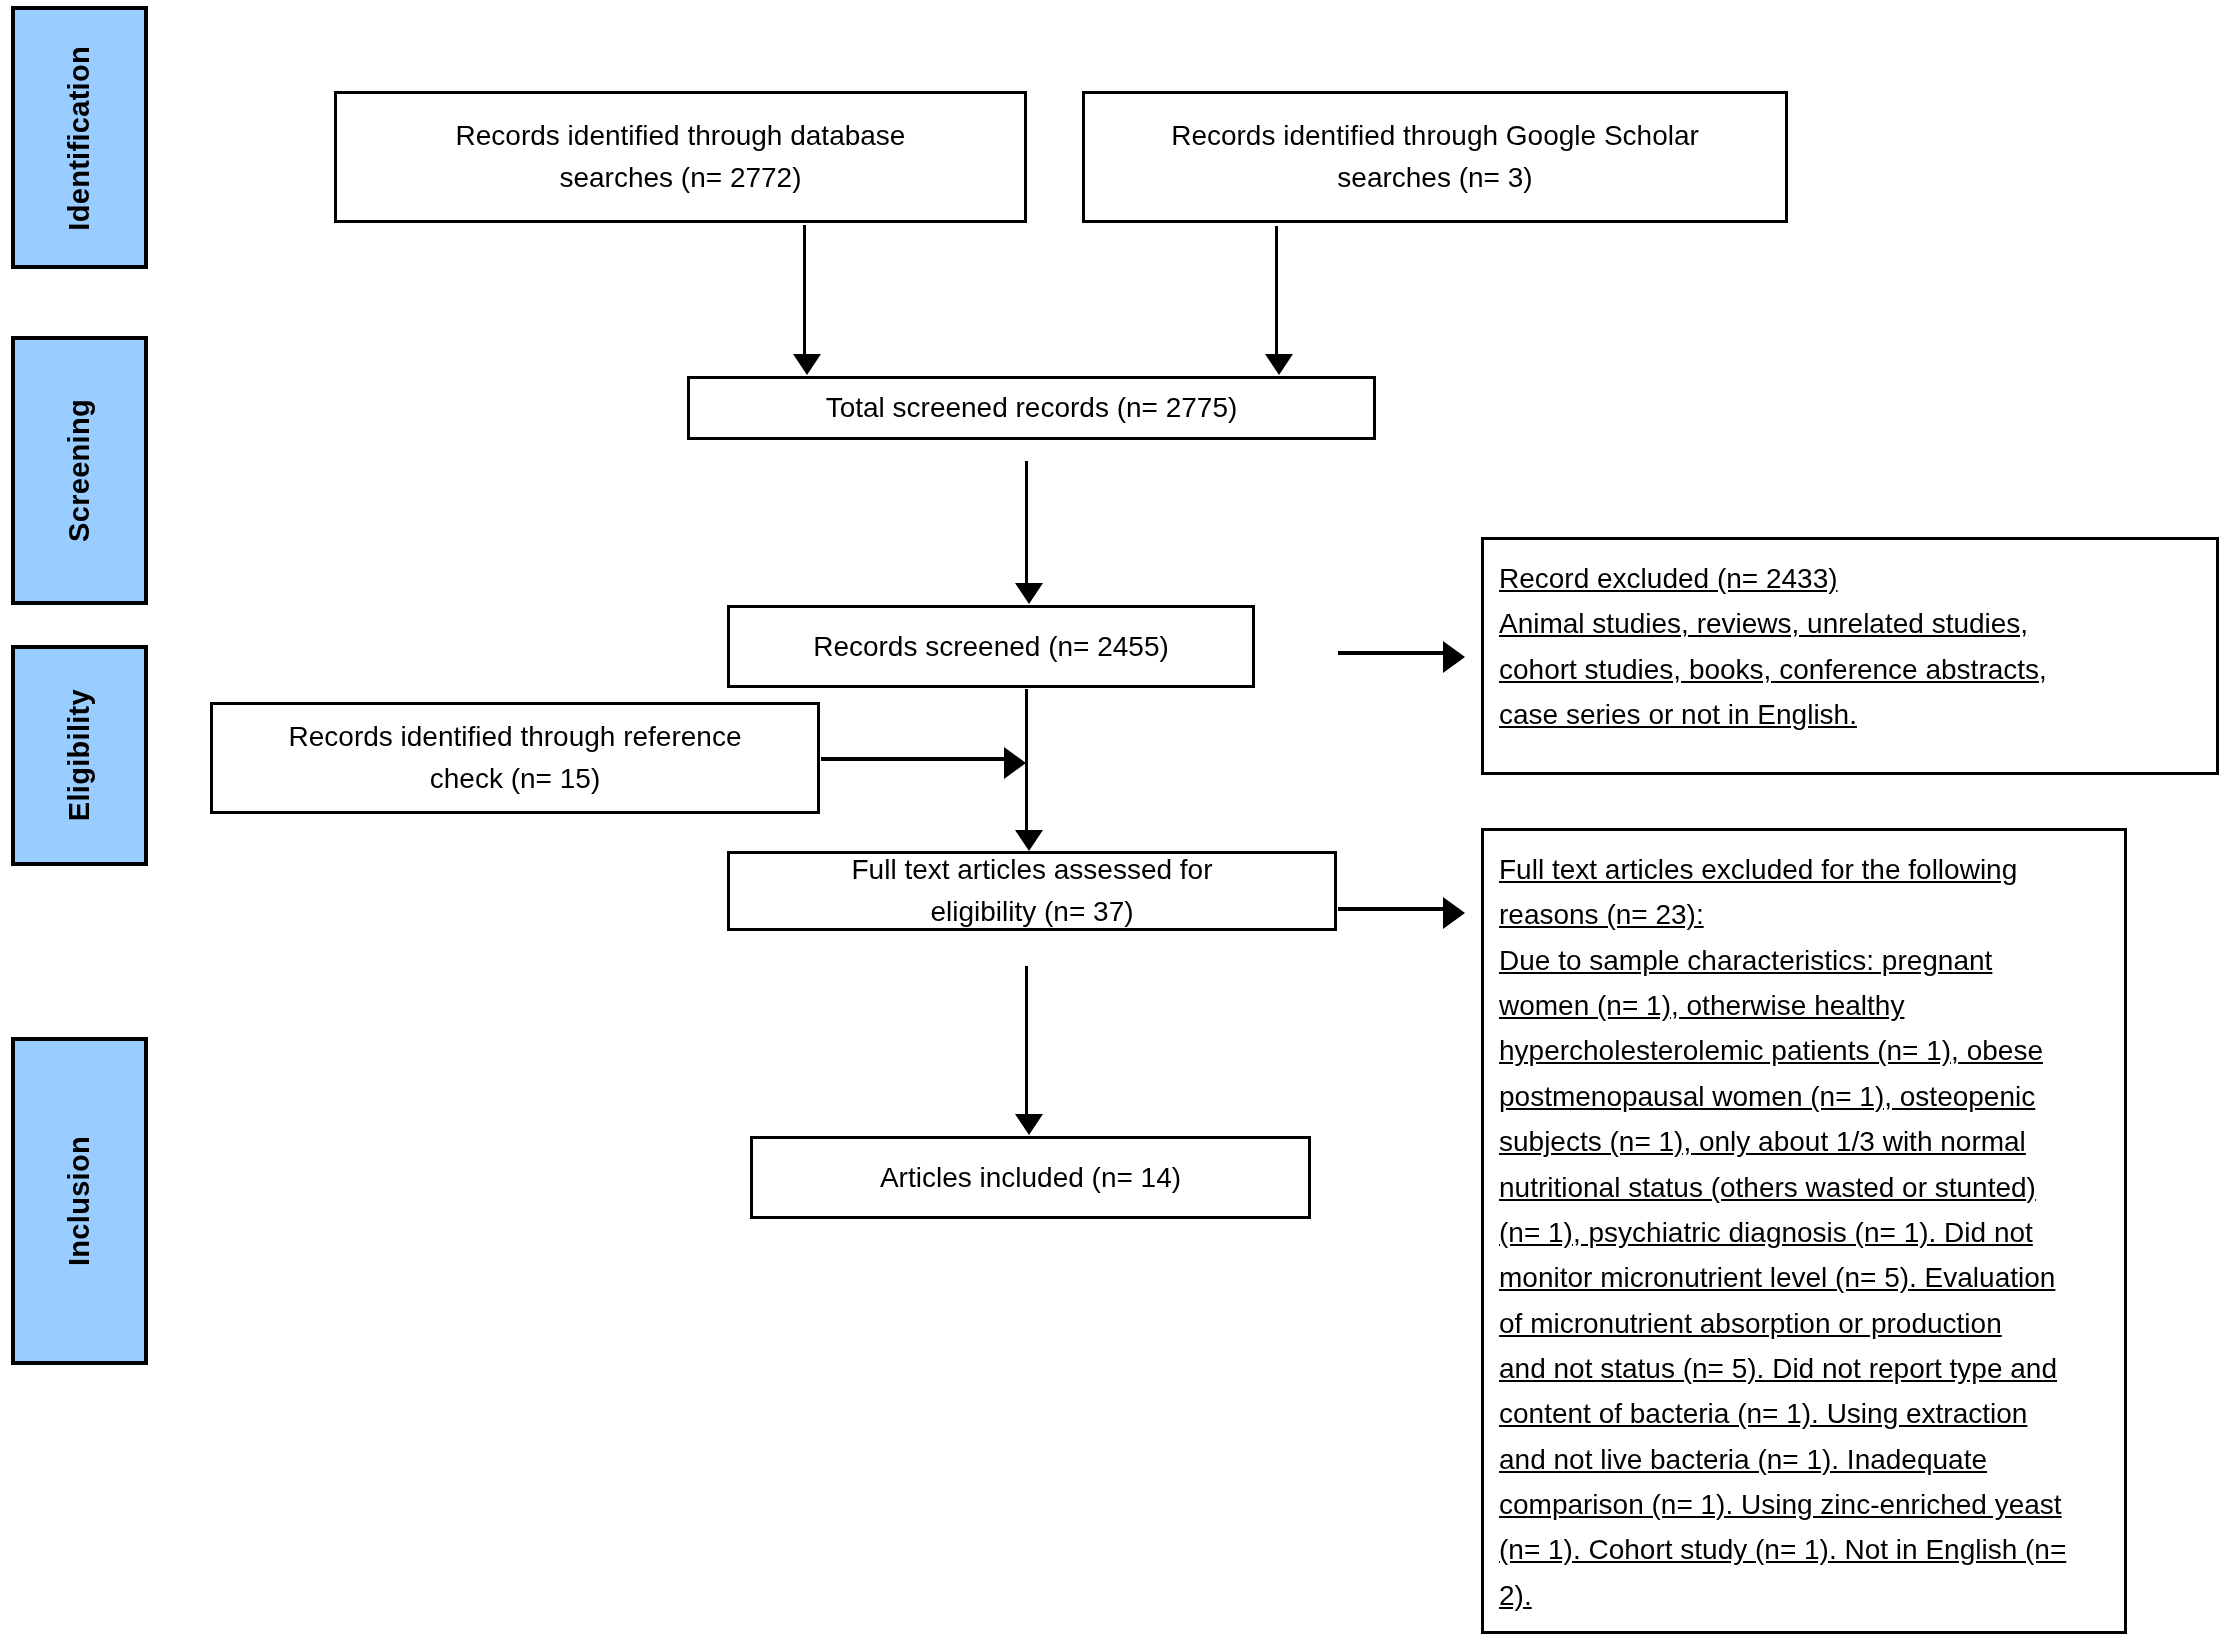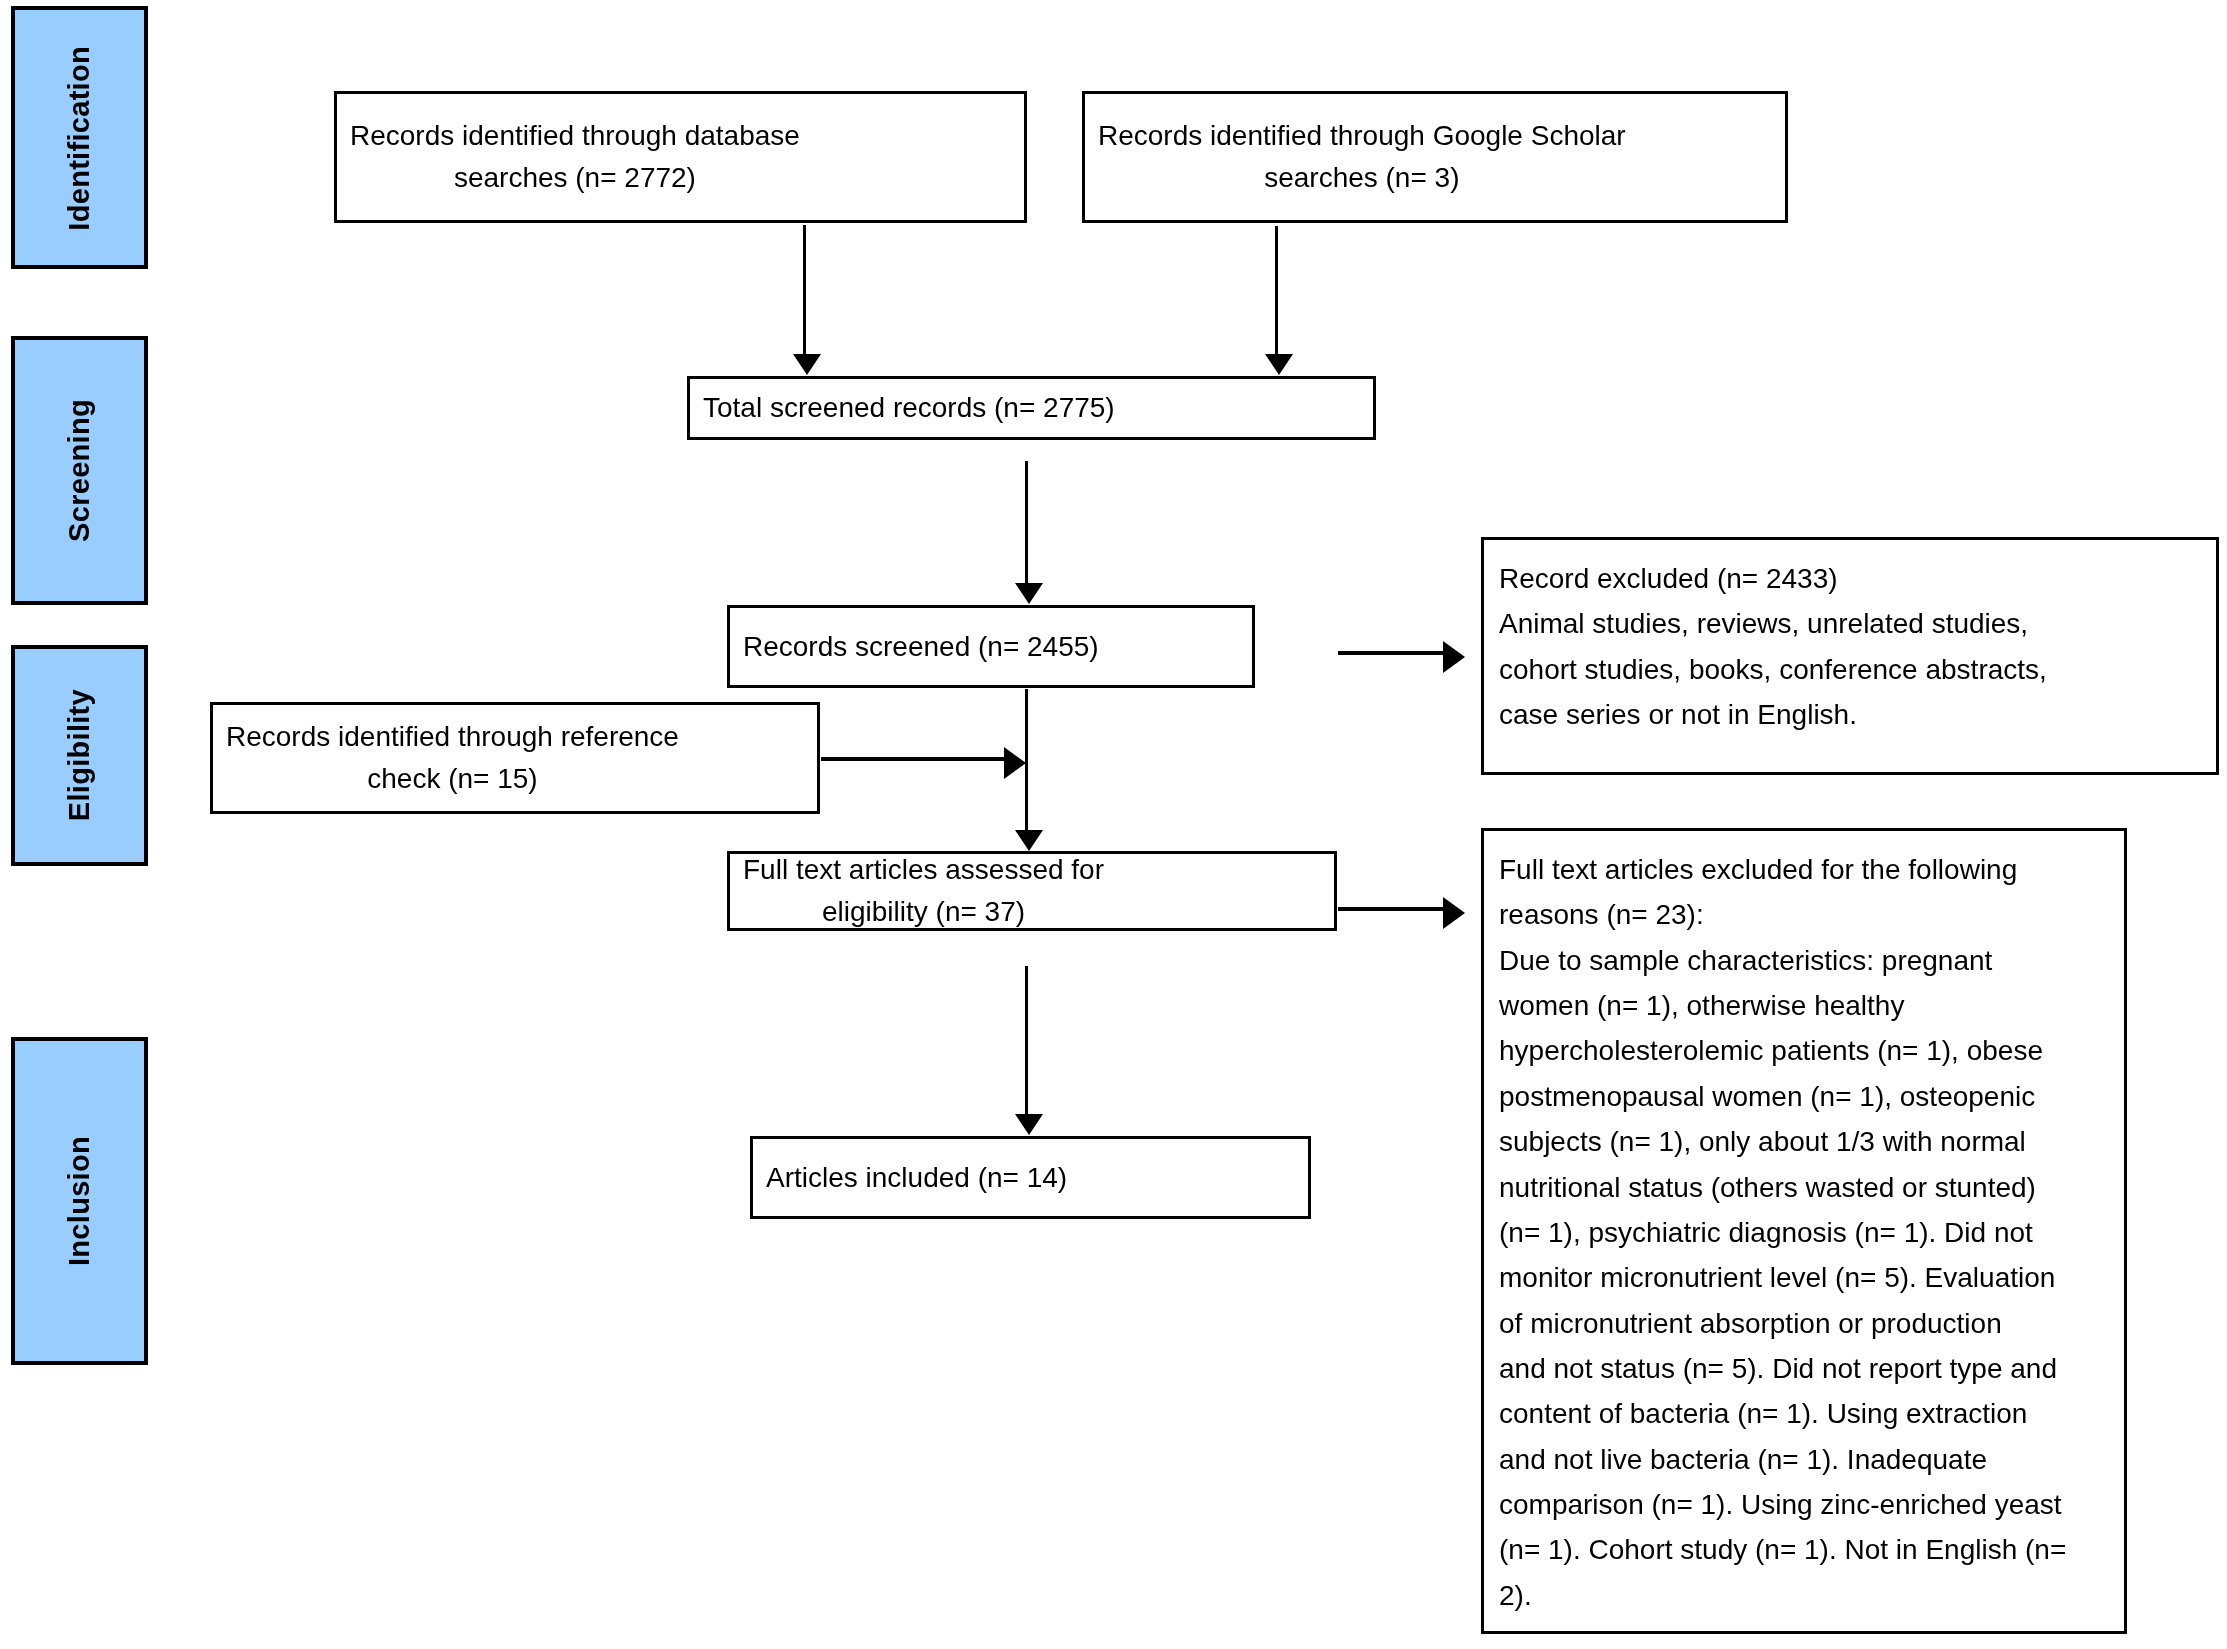--- a/index.html
+++ b/index.html
@@ -42,35 +42,36 @@
   }
 
   
   .box {
     position: absolute;
     background: #ffffff;
     border: 3.2px solid #000000;
     box-sizing: border-box;
     display: flex;
     align-items: center;
-    justify-content: flex-start;
+    justify-content: center;
     padding: 23px 13px;
   }
   .box-text {
     font-family: "Liberation Sans", sans-serif;
     font-size: 28px;
     line-height: 1.5;
     color: #000000;
     text-align: center;
     white-space: pre-line;
   }
   .box.left-align {
     justify-content: flex-start;
     align-items: flex-start;
     padding: 16px 15px;
+    text-decoration: underline;
   }
   .box.left-align .box-text {
     text-align: left;
     line-height: 1.62;
   }
 
   
   .arrow-v {
     position: absolute;
     width: 0;

